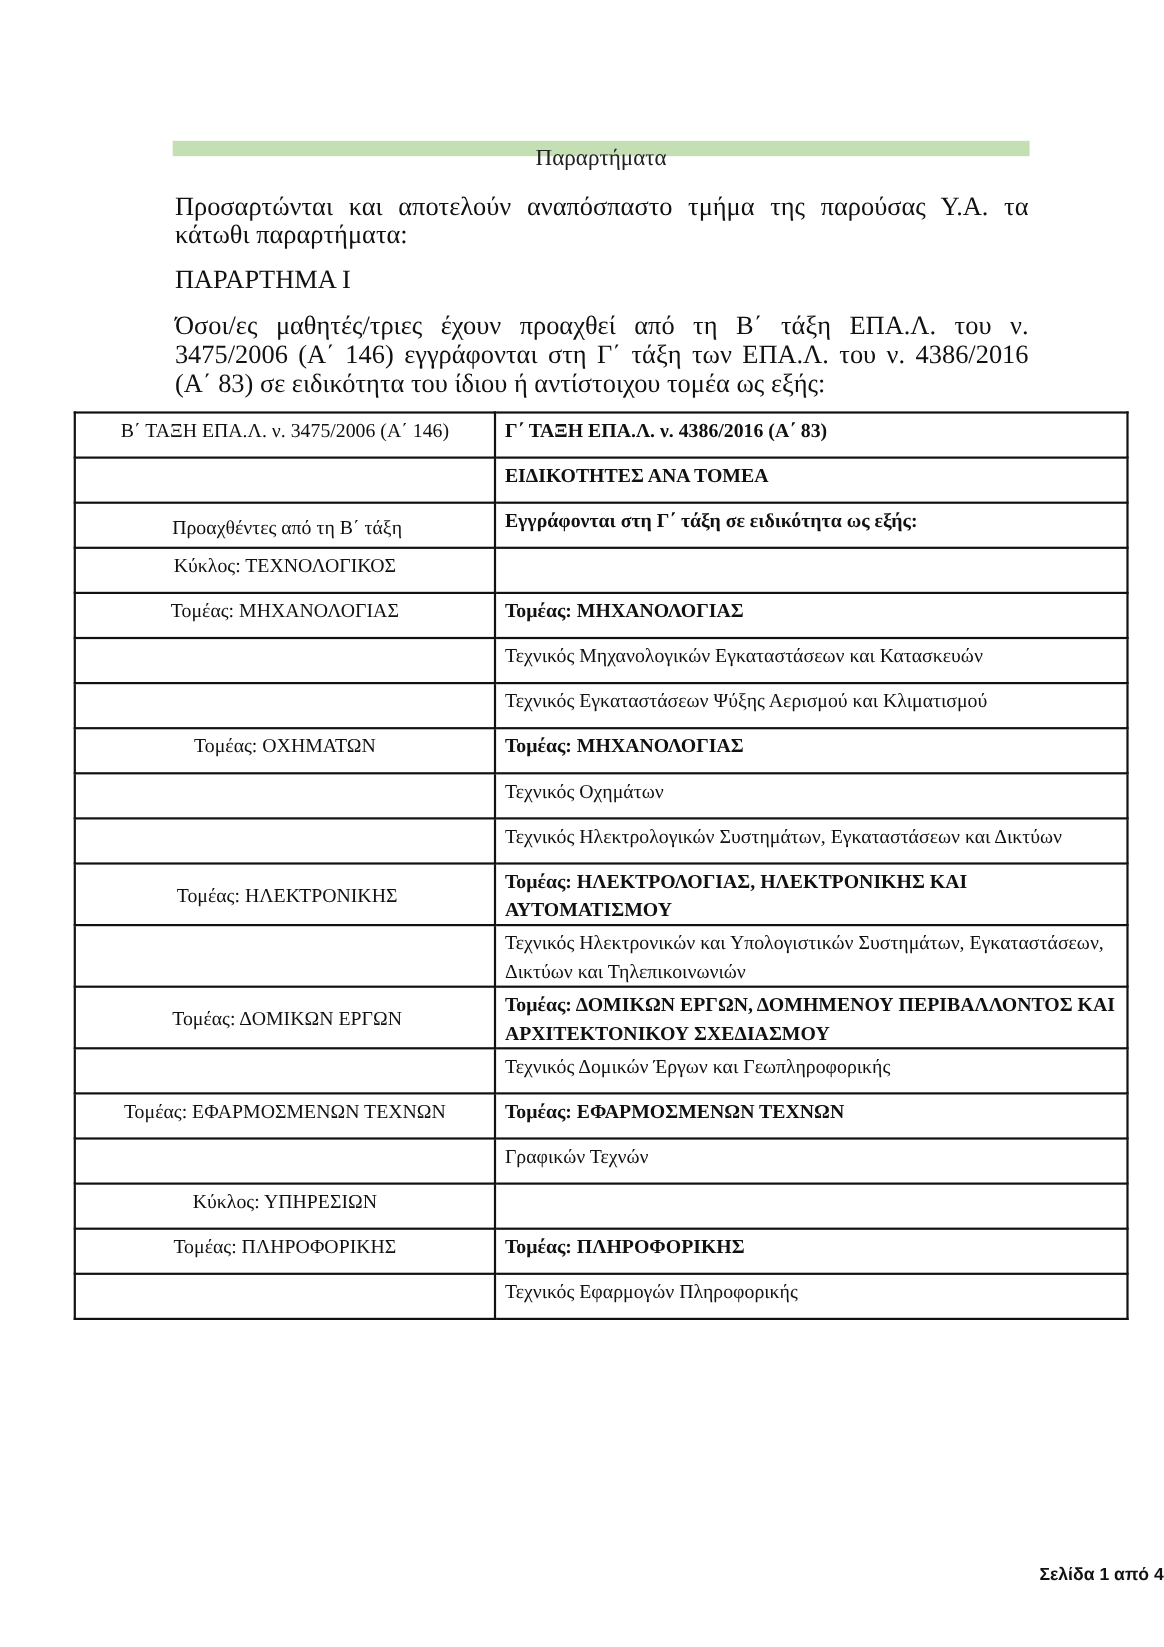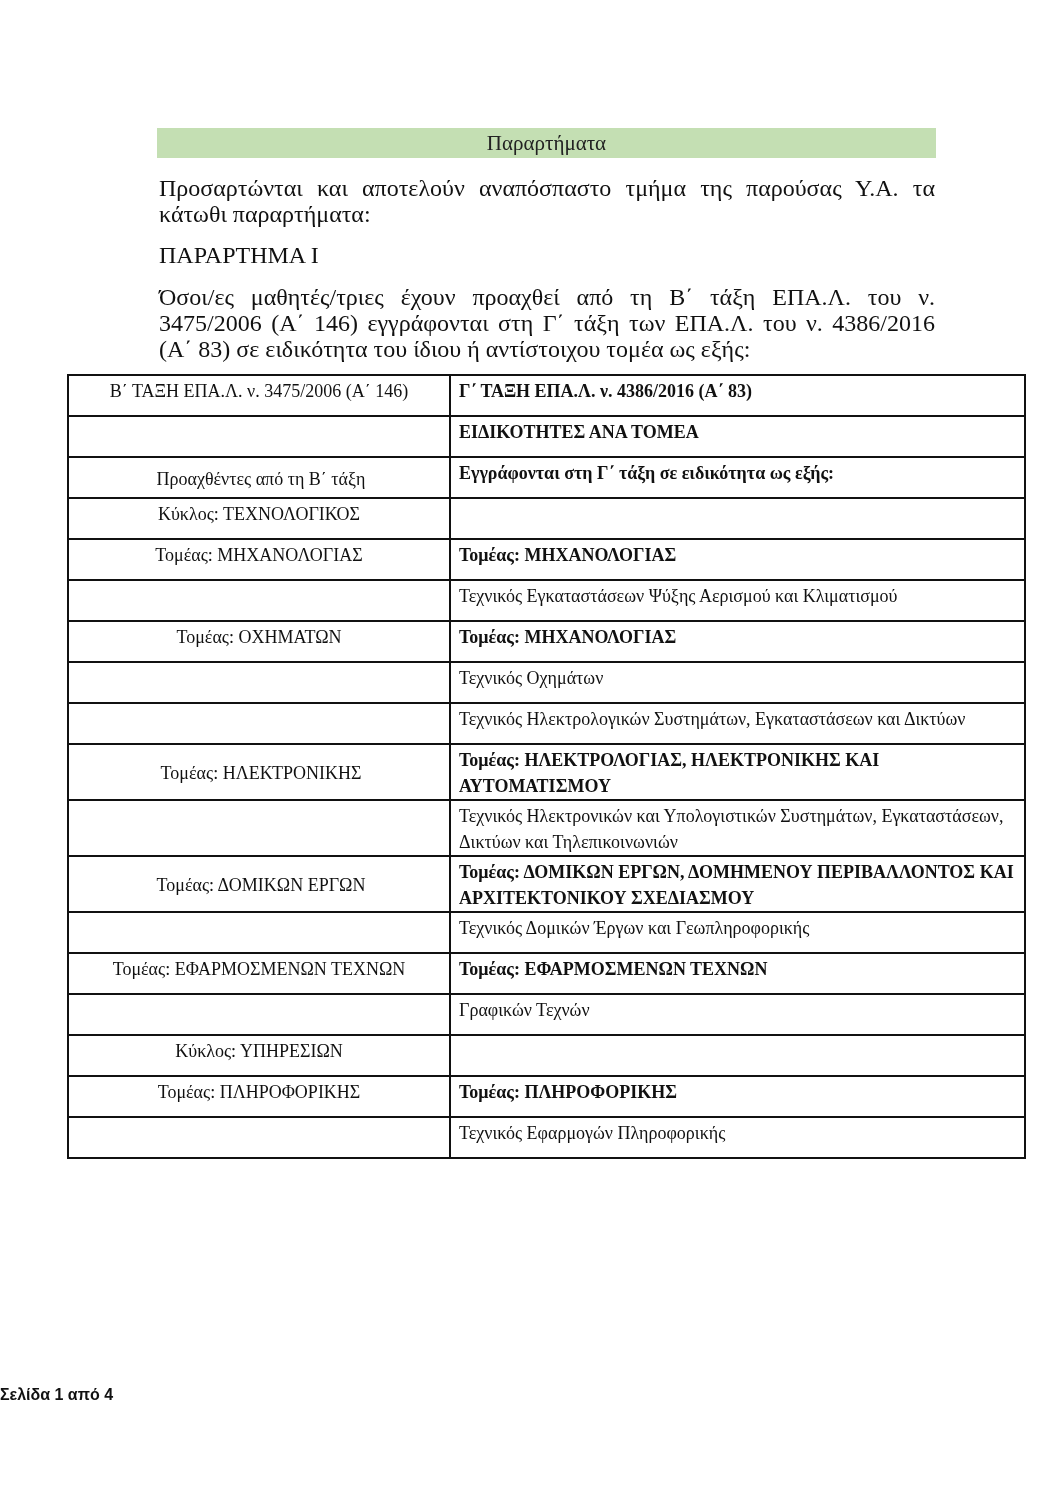--- a/index.html
+++ b/index.html
@@ -2,21 +2,21 @@
 <html><head>
 <meta charset="utf-8">
 <style>
   html, body { margin: 0; padding: 0; background: #ffffff; }
   body {
     width: 1058px; height: 1497px; position: relative; overflow: hidden;
     font-family: "Liberation Serif", "DejaVu Serif", serif;
     color: #111;
   }
   .banner {
-    position: absolute; left: 157px; top: 128px; width: 779px; height: 30px;
+    position: absolute; left: 157px; top: 128px; width: 779px; height: 14px;
     background: #c4dfb3;
     text-align: center; font-size: 21px; line-height: 31px; color: #222;
   }
   .para {
     position: absolute; left: 159px; width: 776px;
     font-size: 24px; line-height: 26px; text-align: justify;
   }
   .p1 { top: 175px; }
   .p2 { top: 242px; }
   .p3 { top: 284px; font-family: Liberation Serif, serif; }
@@ -26,21 +26,21 @@
   }
   table.main td {
     border: 2px solid #111; vertical-align: top; padding: 2px 8px 0 8px;
     line-height: 26px; height: 37px; margin-top: 40px;
   }
   table.main td.c1 { width: 360px; text-align: center; }
   table.main td.c2 { text-align: left; }
   table.main td.center { text-align: left; font-weight: bold; }
   table.main td.c1.mid { vertical-align: middle; padding-left: 12px; }
   .footer {
-    position: absolute; left: 0; width: 1058px; top: 1386px; text-align: left;
+    position: absolute; left: 0; width: 1058px; top: 1423px; text-align: right;
     font-family: "Liberation Sans", "DejaVu Sans", sans-serif; font-weight: bold; font-size: 16px;
   }
 </style>
 </head>
 <body>
 
 <div class="banner">Παραρτήματα</div>
 <div class="para p1">Προσαρτώνται και αποτελούν αναπόσπαστο τμήμα της παρούσας Υ.Α. τα κάτωθι παραρτήματα:</div>
 <div class="para p2">ΠΑΡΑΡΤΗΜΑ Ι</div>
 <div class="para p3">Όσοι/ες μαθητές/τριες έχουν προαχθεί από τη Β΄ τάξη ΕΠΑ.Λ. του ν. 3475/2006 (Α΄ 146) εγγράφονται στη Γ΄ τάξη των ΕΠΑ.Λ. του ν. 4386/2016 (Α΄ 83) σε ειδικότητα του ίδιου ή αντίστοιχου τομέα ως εξής:</div>
@@ -59,20 +59,24 @@
         <td class="c1 mid">Προαχθέντες από τη Β΄ τάξη</td>
         <td class="c2 center">Εγγράφονται στη Γ΄ τάξη σε ειδικότητα ως εξής:</td>
       </tr>
       <tr>
         <td class="c1">Κύκλος: ΤΕΧΝΟΛΟΓΙΚΟΣ</td>
         <td class="c2 center"></td>
       </tr>
       <tr>
         <td class="c1">Τομέας: ΜΗΧΑΝΟΛΟΓΙΑΣ</td>
         <td class="c2 center">Τομέας: ΜΗΧΑΝΟΛΟΓΙΑΣ</td>
+      </tr>
+      <tr>
+        <td class="c1"></td>
+        <td class="c2">Τεχνικός Μηχανολογικών Εγκαταστάσεων και Κατασκευών</td>
       </tr>
       <tr>
         <td class="c1"></td>
         <td class="c2">Τεχνικός Εγκαταστάσεων Ψύξης Αερισμού και Κλιματισμού</td>
       </tr>
       <tr>
         <td class="c1">Τομέας: ΟΧΗΜΑΤΩΝ</td>
         <td class="c2 center">Τομέας: ΜΗΧΑΝΟΛΟΓΙΑΣ</td>
       </tr>
       <tr>

